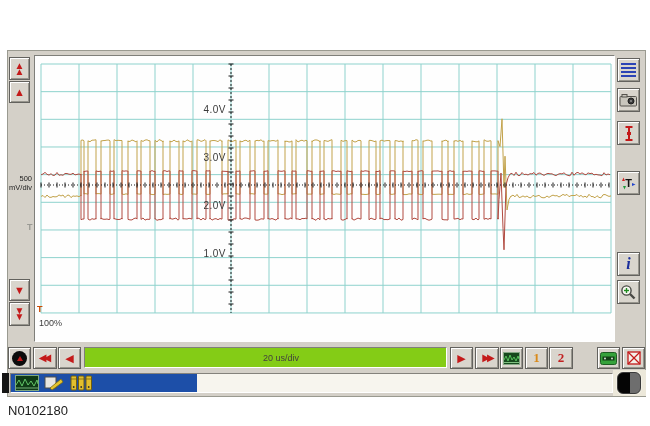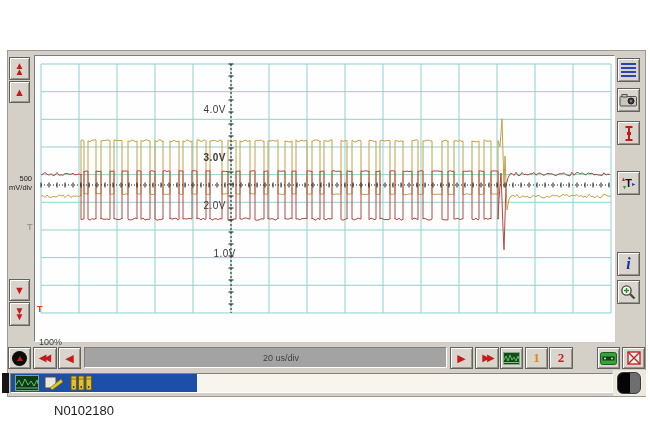--- a/index.html
+++ b/index.html
@@ -15,29 +15,29 @@
   .dblh{font-size:10px;letter-spacing:-3px;line-height:10px;padding-right:3px;}
   .dblv span{display:block;line-height:6px;font-size:10px;text-align:center;}
   .plot-box{position:absolute;left:34px;top:55px;width:579px;height:285px;background:#fefefe;
        border-top:1px solid #7f7f7a;border-left:1px solid #7f7f7a;
        border-bottom:1px solid #ffffff;border-right:1px solid #ffffff;box-sizing:content-box;}
   .vlabel{position:absolute;width:52px;text-align:right;font-size:10px;color:#3a3a3a;
        letter-spacing:0.5px;}
   .small-note{position:absolute;font-size:9px;color:#3c3c3c;}
   .mvdiv{position:absolute;left:4px;top:174px;width:28px;text-align:right;
        font-size:7.5px;line-height:9px;color:#222;}
-  .timebase{position:absolute;left:84px;top:347px;width:363px;height:21px;background:#a3a3a3;
+  .timebase{position:absolute;left:84px;top:347px;width:363px;height:21px;background:#84cc16;
        border-top:1px solid #7f7f7a;border-left:1px solid #7f7f7a;
        border-bottom:1px solid #fff;border-right:1px solid #fff;box-sizing:border-box;}
   .timebase span{position:absolute;left:178px;top:5px;font-size:9px;color:#44423e;}
   .statusbar{position:absolute;left:10px;top:373px;width:603px;height:20px;background:#f7f5ee;
        border-top:1px solid #84827c;border-left:1px solid #84827c;
        border-bottom:1px solid #ffffff;border-right:1px solid #ffffff;box-sizing:border-box;}
   .progress{position:absolute;left:0;top:0;width:186px;height:18px;background:#1d4fa8;}
-  .figure-label{position:absolute;left:8px;top:403px;font-size:13px;color:#1c1c1c;margin-left:46px;}
+  .figure-label{position:absolute;left:8px;top:403px;font-size:13px;color:#1c1c1c;}
   .serifnum{font-family:"Liberation Serif",serif;font-weight:bold;font-size:13px;}
   .tmark{position:absolute;font-size:9px;font-weight:bold;}
   .contrast{position:absolute;left:617px;top:372px;width:22px;height:20px;border-radius:6px;
        background:linear-gradient(90deg,#050505 55%,#6e6e6e 55%);
        border:1px solid #3a3a3a;box-shadow:0 0 0 1px #f2efe4;}
   .beige{position:absolute;left:613px;top:370px;width:33px;height:26px;background:#ece8da;}
   .blackhandle{position:absolute;left:2px;top:373px;width:7px;height:20px;background:#151515;}
   .listicon{width:15px;height:14px;
        background:repeating-linear-gradient(180deg,#2b43b5 0 2px,rgba(0,0,0,0) 2px 4px);}
   .infoicon{font-family:"Liberation Serif",serif;font-style:italic;font-weight:bold;
@@ -192,28 +192,28 @@
         <line x1="510" y1="126.5" x2="510" y2="131.5" stroke="#1a1a1a" stroke-width="1"></line>
         <line x1="518" y1="126.5" x2="518" y2="131.5" stroke="#1a1a1a" stroke-width="1"></line>
         <line x1="526" y1="126.5" x2="526" y2="131.5" stroke="#1a1a1a" stroke-width="1"></line>
         <line x1="534" y1="126.5" x2="534" y2="131.5" stroke="#1a1a1a" stroke-width="1"></line>
         <line x1="542" y1="126.5" x2="542" y2="131.5" stroke="#1a1a1a" stroke-width="1"></line>
         <line x1="550" y1="126.5" x2="550" y2="131.5" stroke="#1a1a1a" stroke-width="1"></line>
         <line x1="558" y1="126.5" x2="558" y2="131.5" stroke="#1a1a1a" stroke-width="1"></line>
         <line x1="566" y1="126.5" x2="566" y2="131.5" stroke="#1a1a1a" stroke-width="1"></line>
         <line x1="574" y1="126.5" x2="574" y2="131.5" stroke="#1a1a1a" stroke-width="1"></line>
       </svg>
-    <div class="small-note" style="left:4px;top:281px;">100%</div>
+    <div class="small-note" style="left:4px;top:262px;">100%</div>
     <div class="tmark" style="left:2px;top:248px;color:#cc4a00;">T</div>
   </div>
 
   <div class="vlabel" style="left:174px;top:104px;">4.0V</div>
-  <div class="vlabel" style="left:174px;top:152px;font-weight:bold;">3.0V</div>
+  <div class="vlabel" style="left:174px;top:152px;">3.0V</div>
   <div class="vlabel" style="left:174px;top:200px;">2.0V</div>
-  <div class="vlabel" style="left:184px;top:248px;">1.0V</div>
+  <div class="vlabel" style="left:174px;top:248px;">1.0V</div>
 
   <div class="btn" style="left:617px;top:58px;width:23px;height:24px;">
     <span class="listicon"></span>
   </div>
   <div class="btn" style="left:617px;top:88px;width:23px;height:24px;">
     <svg width="19" height="14">
       <rect x="1" y="3.5" width="16.5" height="9.5" rx="1" fill="#c9c6bd" stroke="#55524d"></rect>
       <rect x="3" y="1.5" width="5" height="2.5" fill="#c9c6bd" stroke="#55524d"></rect>
       <circle cx="12" cy="8" r="3" fill="#3a3a3a" stroke="#1d1d1d"></circle>
       <circle cx="12" cy="8" r="1.1" fill="#8d8d8d"></circle>

